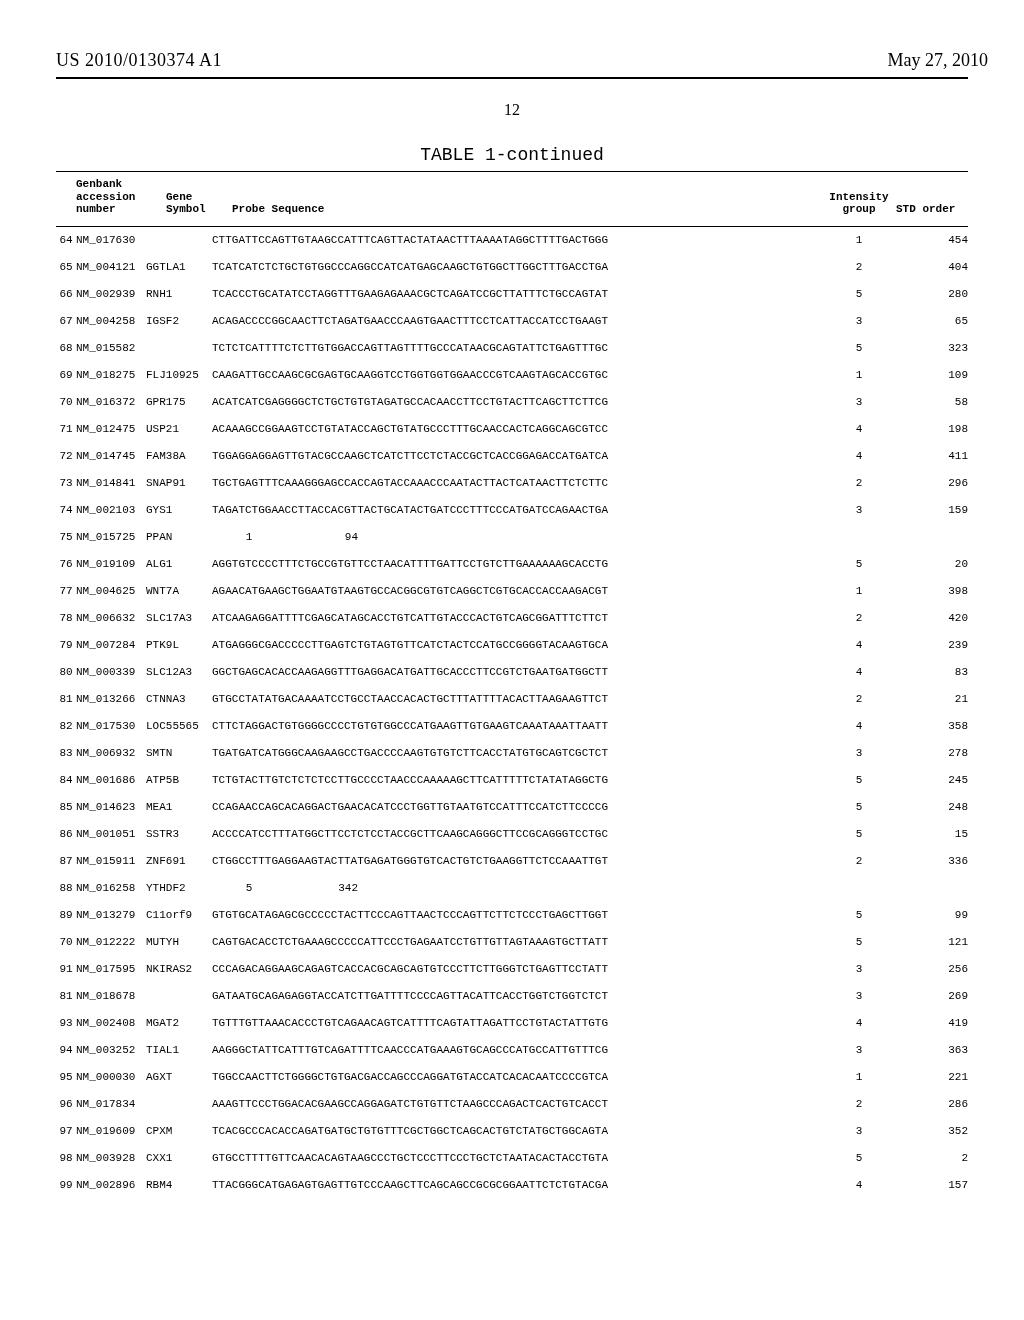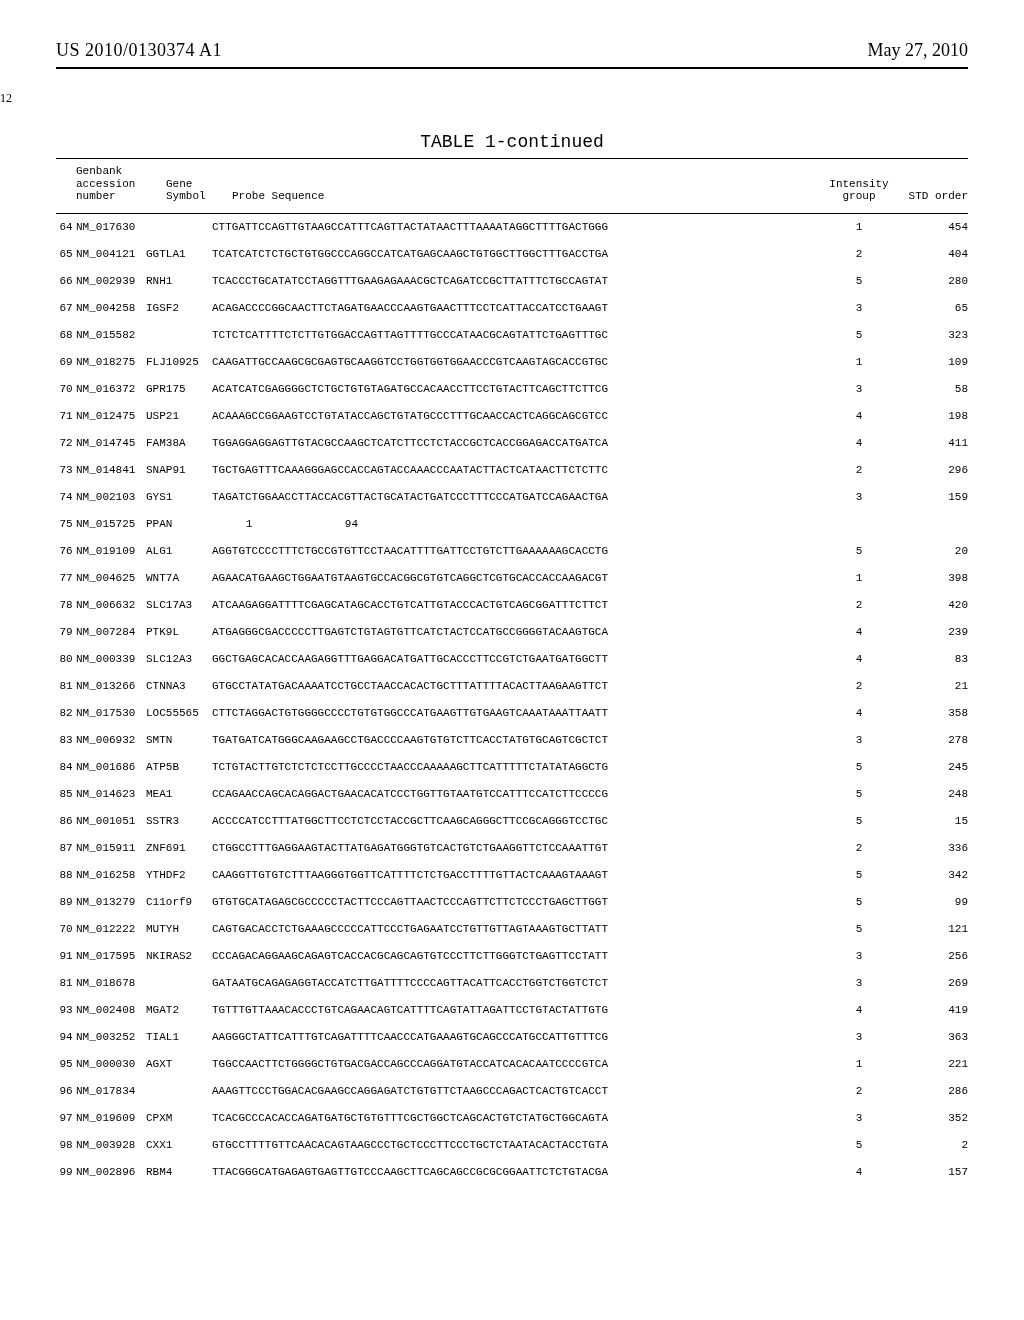--- a/index.html
+++ b/index.html
@@ -9,36 +9,38 @@
     background: #fff;
     font-family: "Times New Roman", Times, serif;
     width: 1024px;
     height: 1320px;
     position: relative;
     color: #000;
   }
   .header {
     display: flex;
     justify-content: space-between;
-    padding: 40px 56px 0 56px;
+    padding: 40px 36px 0 56px;
     font-size: 18px;
+    margin-top: 10px;
   }
   .header-left {
     font-weight: normal;
     letter-spacing: 0.5px;
   }
   .header-right {
     font-weight: normal;
   }
   .rule {
     border-top: 2px solid #000;
     margin: 6px 56px 0 56px;
   }
   .page-num {
-    font-size: 12px;
+    text-align: center;
+    font-size: 16px;
     margin-top: 22px;
     margin-bottom: 26px;
   }
   .table-caption {
     font-family: "Courier New", Courier, monospace;
     text-align: center;
     font-size: 18px;
     margin-bottom: 6px;
   }
   .table-wrap {
@@ -50,26 +52,27 @@
   .thead-line-bot {
     border-top: 1px solid #000;
     margin-top: 6px;
   }
   .thead-row {
     display: flex;
     font-family: "Courier New", Courier, monospace;
     font-size: 11px;
     line-height: 1.15;
     padding: 6px 0 4px 0;
+    font-weight: bold;
   }
   .col-acc { width: 90px; flex-shrink: 0; }
   .col-sym { width: 70px; flex-shrink: 0; }
   .col-seq { flex: 1; padding-right: 20px; word-break: break-all; }
   .col-int { width: 74px; flex-shrink: 0; text-align: center; }
-  .col-std { width: 72px; flex-shrink: 0; text-align: right; }
+  .col-std { width: 72px; flex-shrink: 0; text-align: left; }
   .data-row {
     display: flex;
     font-family: "Courier New", Courier, monospace;
     font-size: 11px;
     padding: 7.5px 0;
     align-items: flex-start;
   }
   .data-row .col-idx { width: 20px; text-align: center; flex-shrink: 0; padding-right:0;}
   .data-row .col-acc { width: 70px; }
   .data-row .col-sym { width: 66px; }
@@ -309,21 +312,20 @@
         <div class="col-acc">NM_015911</div>
         <div class="col-sym">ZNF691</div>
         <div class="col-seq">CTGGCCTTTGAGGAAGTACTTATGAGATGGGTGTCACTGTCTGAAGGTTCTCCAAATTGT</div>
         <div class="col-int">2</div>
         <div class="col-std">336</div>
       </div>
       <div class="data-row">
         <div class="col-idx">88</div>
         <div class="col-acc">NM_016258</div>
         <div class="col-sym">YTHDF2</div>
-        <div class="col-seq">CAAGGTTGTGTCTTTAAGGGTGGTTCATTTTCTCTGACCTTTTGTTACTCAAAGTAAAGT</div>
         <div class="col-int">5</div>
         <div class="col-std">342</div>
       </div>
       <div class="data-row">
         <div class="col-idx">89</div>
         <div class="col-acc">NM_013279</div>
         <div class="col-sym">C11orf9</div>
         <div class="col-seq">GTGTGCATAGAGCGCCCCCTACTTCCCAGTTAACTCCCAGTTCTTCTCCCTGAGCTTGGT</div>
         <div class="col-int">5</div>
         <div class="col-std">99</div>

